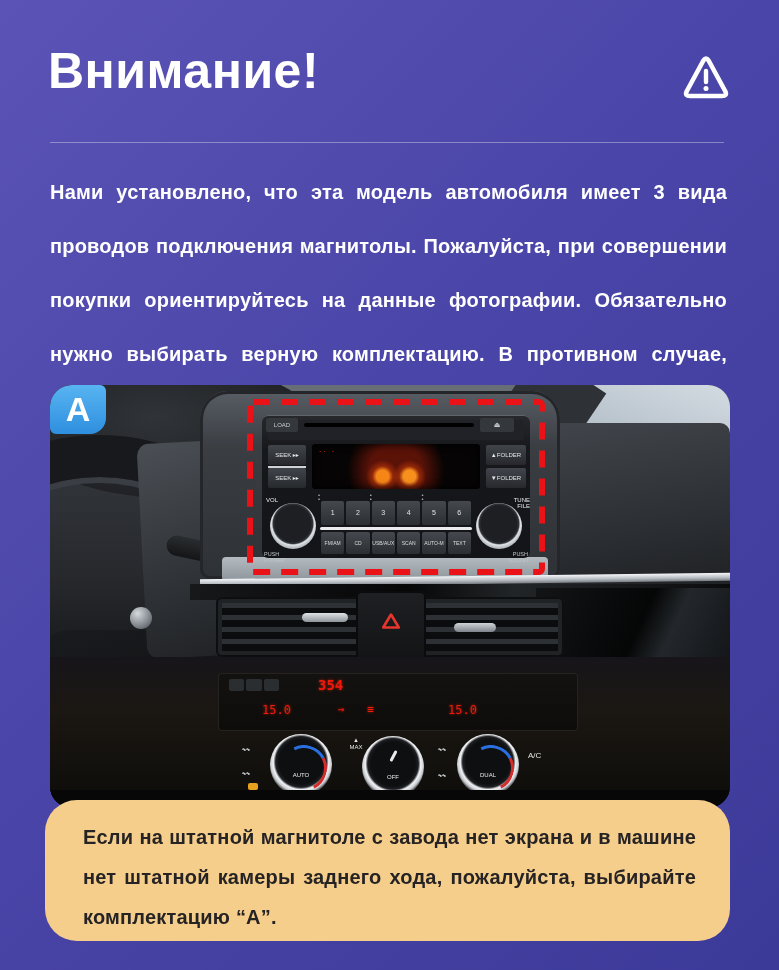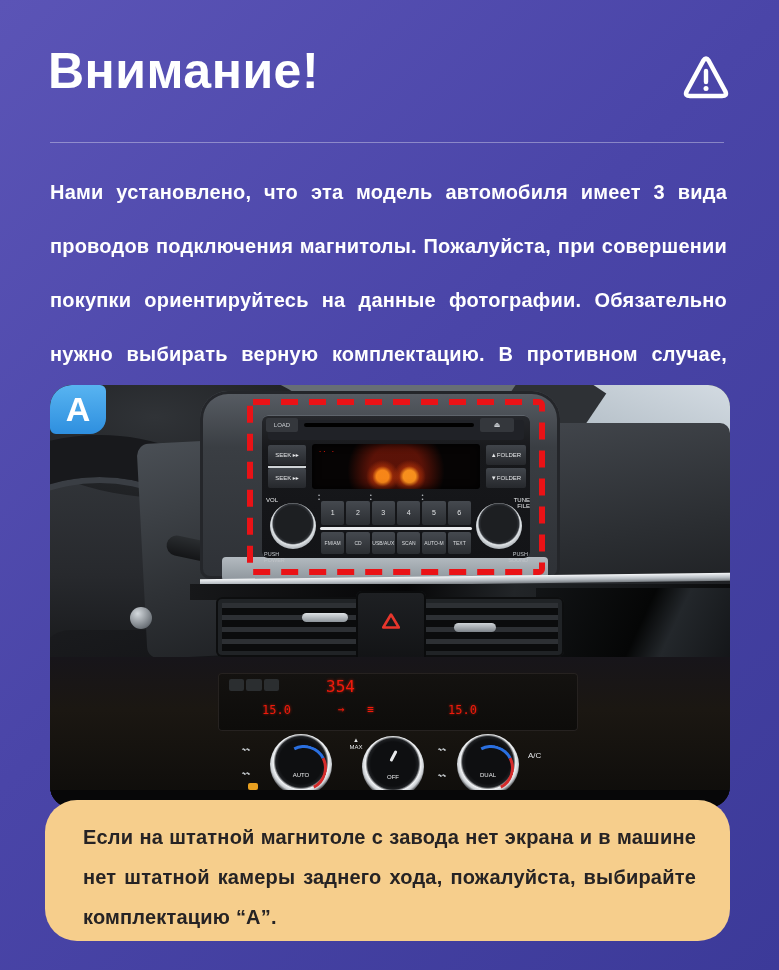--- a/index.html
+++ b/index.html
@@ -118,21 +118,21 @@
   .toggle2{left:404px;top:238px;width:42px;height:9px;border-radius:5px;
     background:linear-gradient(180deg,#cfd4d8,#7d8389);}
   
   .lower{left:0;top:272px;width:680px;height:151px;
     background:linear-gradient(180deg,#17151a 0%,#1b1712 35%,#0d0c0a 100%);}
   .climate-disp{left:168px;top:288px;width:360px;height:58px;border-radius:4px;
     background:linear-gradient(180deg,#141210,#0d0c0a);box-shadow:inset 0 0 0 1px #262220;}
   .cbtns{left:178px;top:294px;width:52px;height:12px;display:flex;position:absolute;}
   .cbtns div{position:relative;flex:1;margin:0 1px;background:#2b2e30;border-radius:2px;}
   .led{color:#ef1a0c;font-family:"DejaVu Sans Mono",monospace;text-shadow:0 0 3px rgba(255,40,10,.7);}
-  .led.clock{left:276px;top:292px;font-size:16px;}
+  .led.clock{left:268px;top:292px;font-size:14px;font-weight:bold;}
   .led.tl{left:212px;top:318px;font-size:12px;}
   .led.tr{left:398px;top:318px;font-size:12px;}
   .led.modes{left:288px;top:318px;font-size:11px;letter-spacing:8px;}
   .knob{width:62px;height:62px;border-radius:50%;
     background:radial-gradient(circle at 50% 45%,#0e0f11 0 48%,#1d1f22 55%,#f0f2f4 60%,#caced2 66%,#17181a 74%,#0a0b0c 100%);}
   .knob .klabel{position:absolute;left:0;right:0;top:38px;text-align:center;
     font-size:6px;color:#e8eaec;}
   .knob .arc{position:absolute;left:11px;top:11px;width:40px;height:40px;border-radius:50%;
     border:3px solid transparent;border-top-color:#2a6fe0;border-right-color:#d42b2b;
     transform:rotate(18deg);}

